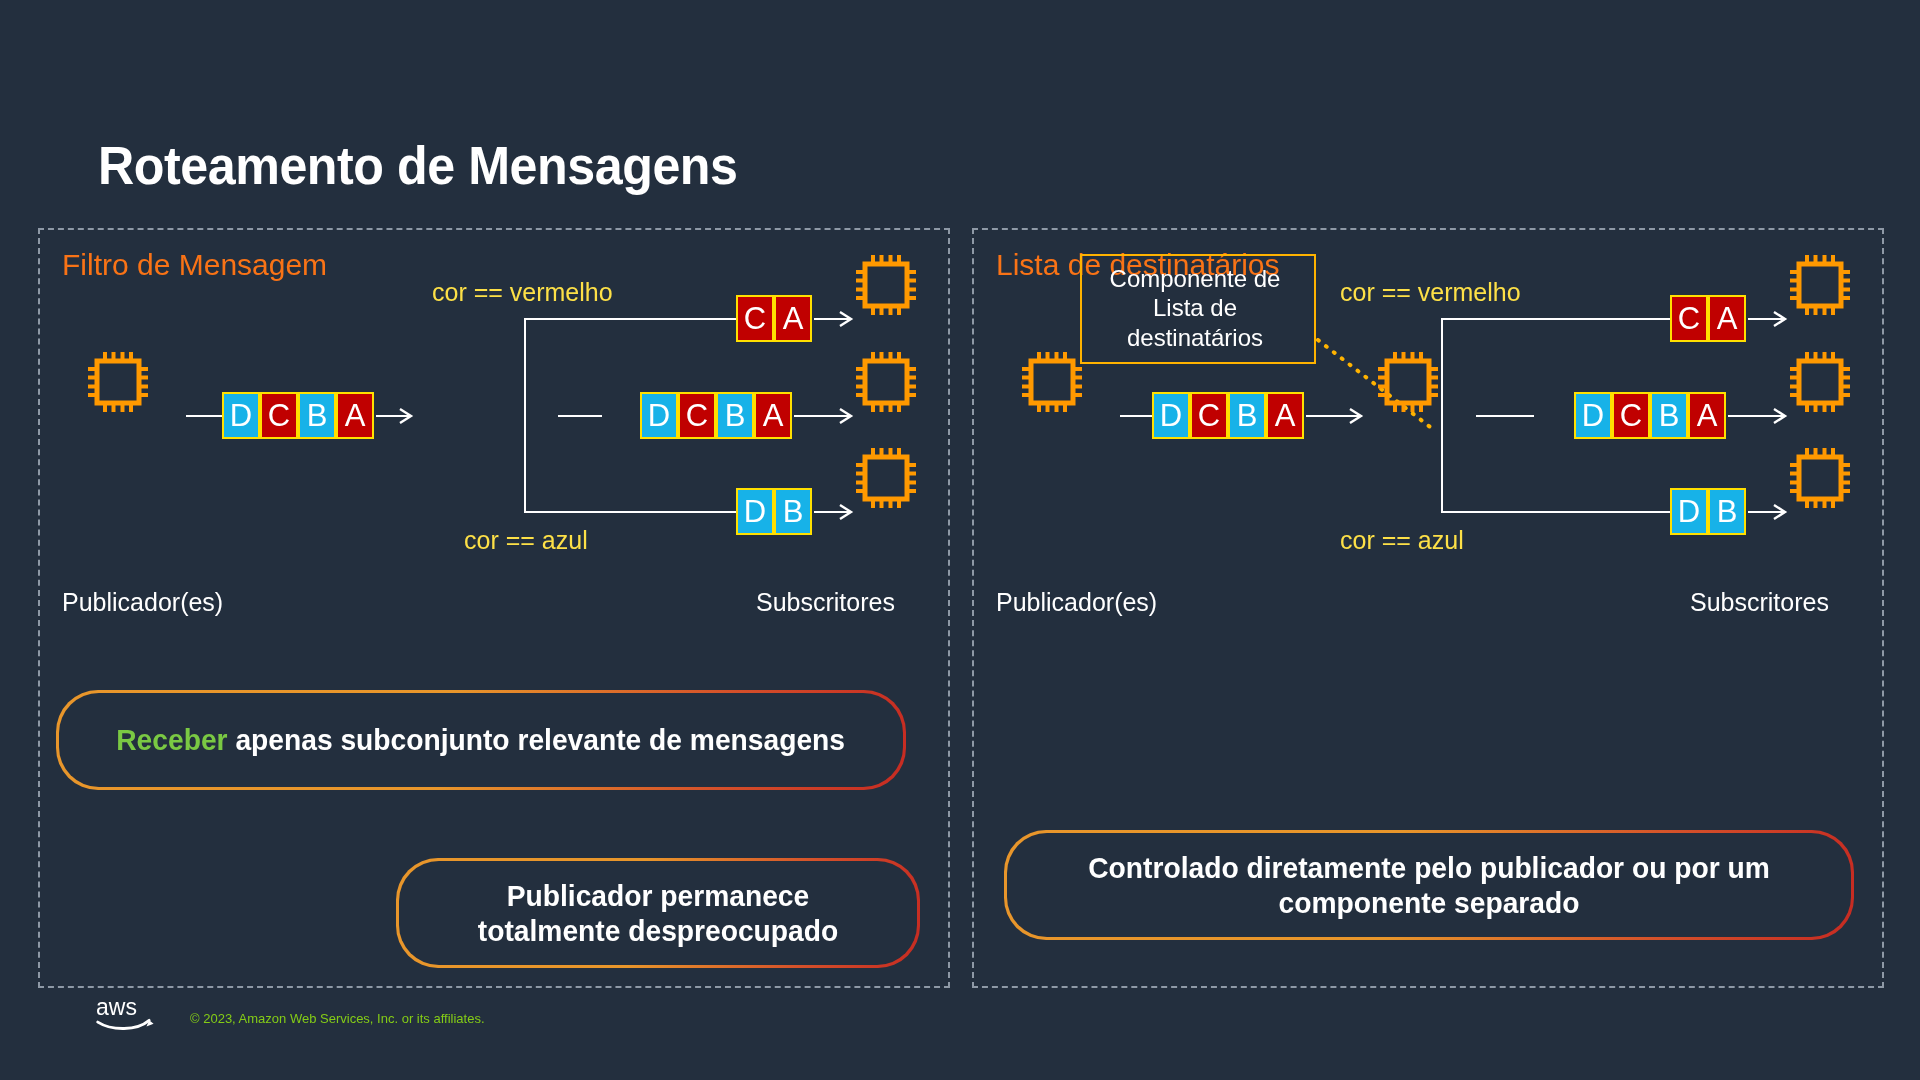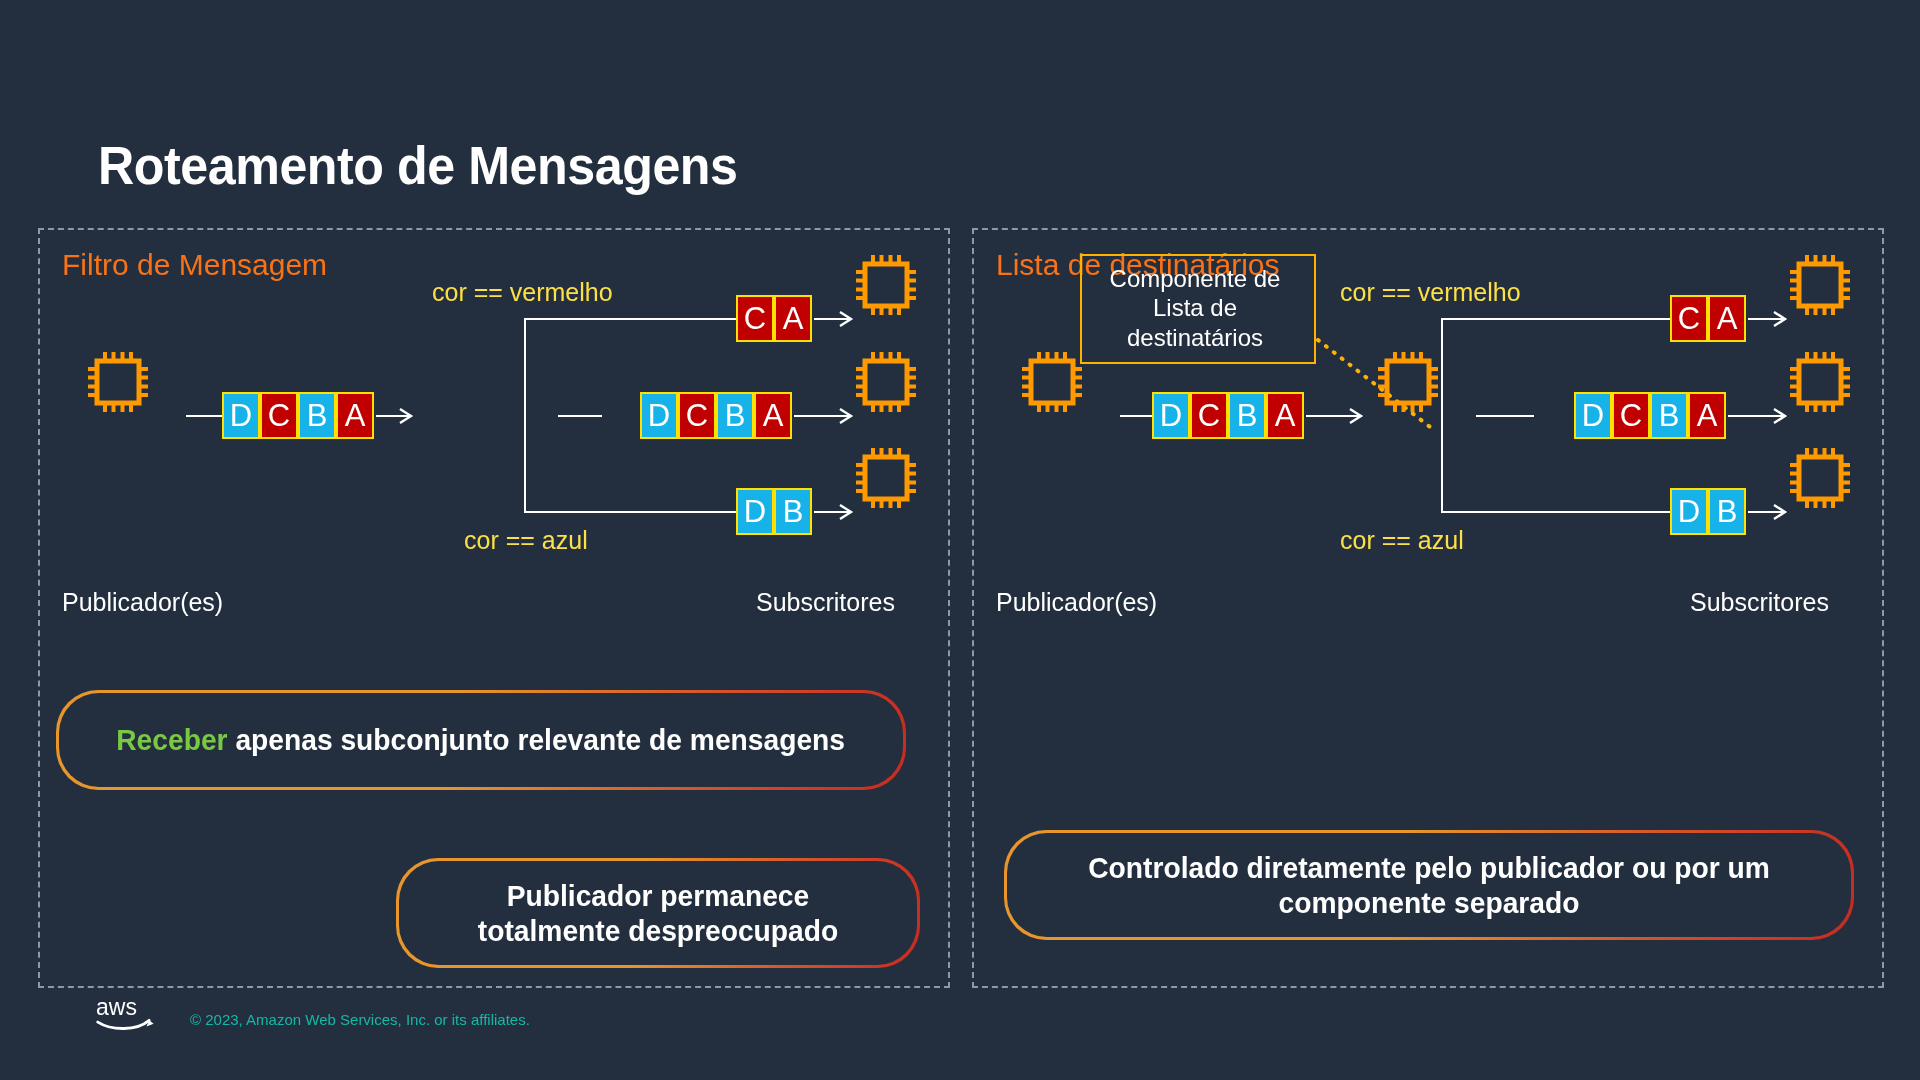--- a/index.html
+++ b/index.html
@@ -116,21 +116,21 @@
     font-size:30px;font-weight:bold;line-height:1.18;
     color:#ffffff;
     transform:scaleX(0.94);
   }
   .hl{color:#7ac943;}
 
   
   .aws-logo{position:absolute;left:96px;top:995px;width:62px;height:40px;}
   .copyright{
     position:absolute;left:190px;top:1011px;
-    font-size:15px;color:#14b8a6;white-space:nowrap;
+    font-size:13px;color:#84cc16;white-space:nowrap;
   }
 </style>
 </head>
 <body>
 
 <div class="slide">
 
   <div class="title">Roteamento de Mensagens</div>
 
   <div class="panel panel-left">

